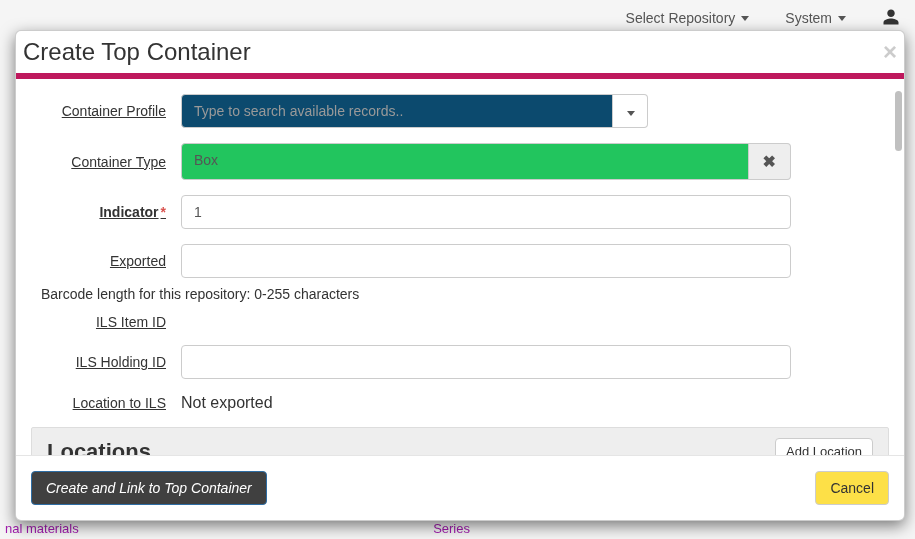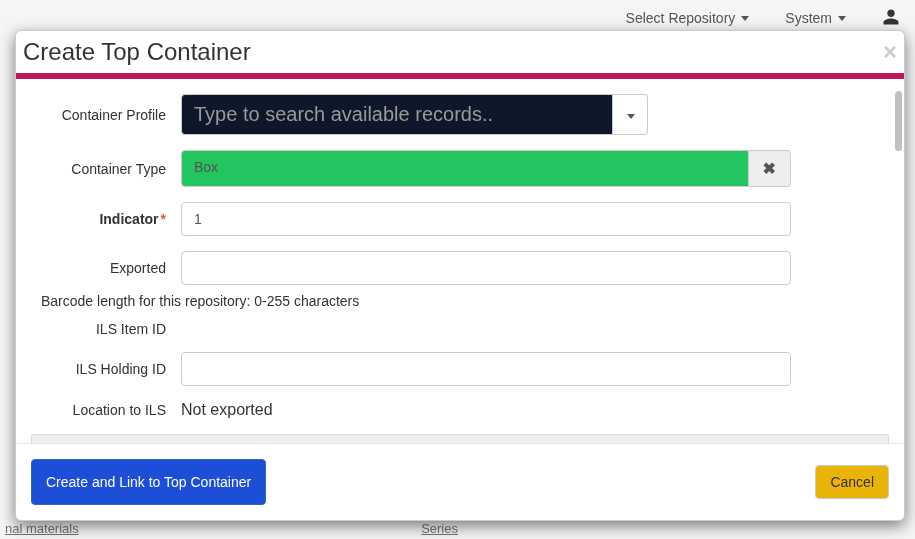--- a/index.html
+++ b/index.html
@@ -2,59 +2,59 @@
 <html><head>
   <meta charset="utf-8">
   <style>
     * { box-sizing: border-box; margin: 0; padding: 0; }
     body { font-family: "Helvetica Neue", Helvetica, Arial, sans-serif; font-size: 14px; color: #333; background: #f5f5f5; width: 915px; height: 539px; overflow: hidden; position: relative; }
     
     .backdrop-nav { position: absolute; top: 0; right: 0; padding: 8px 15px; display: flex; gap: 36px; align-items: flex-end; color: #555; font-size: 14px; }
     .backdrop-nav .nav-item { display: flex; align-items: center; gap: 4px; }
     .caret-down { display: inline-block; width: 0; height: 0; border-left: 4px solid transparent; border-right: 4px solid transparent; border-top: 5px solid #555; margin-left: 2px; }
     .user-icon { width: 18px; height: 18px; }
-    .backdrop-bottom { position: absolute; left: 0; bottom: 0; right: 12px; height: 20px; color: #737373; font-size: 13px; padding: 2px 5px; display: flex; justify-content: space-between; text-decoration: underline; }
+    .backdrop-bottom { position: absolute; left: 0; bottom: 0; right: 0; height: 20px; color: #a21caf; font-size: 13px; padding: 2px 5px; display: flex; justify-content: space-between; }
     
     .modal { position: absolute; top: 30px; left: 15px; right: 10px; bottom: 18px; background: #fff; border-radius: 6px; box-shadow: 0 5px 15px rgba(0,0,0,0.5); display: flex; flex-direction: column; border: 1px solid rgba(0,0,0,0.2); }
     
     .modal-header { padding: 7px; border-bottom: 6px solid #be185d; display: flex; justify-content: space-between; align-items: center; }
     .modal-title { font-size: 24px; font-weight: 500; color: #333; }
     .close-btn { font-size: 24px; font-weight: 700; color: #ccc; background: none; border: none; cursor: pointer; line-height: 1; padding: 0; }
     
     .modal-body { flex: 1; overflow-y: auto; padding: 15px 10px 0 10px; position: relative; }
     .scrollbar-thumb { position: absolute; right: 2px; top: 60px; width: 7px; height: 60px; background: #c0c0c0; border-radius: 4px; }
     
     .form-row { display: flex; align-items: center; margin-bottom: 15px; }
     .form-row.tight { margin-bottom: 8px; }
-    .form-label { width: 155px; text-align: right; padding-right: 15px; font-size: 14px; color: #333; }
+    .form-label { width: 155px; text-align: right; padding-right: 15px; font-size: 14px; color: #333; text-decoration: underline; }
     .form-label.bold { font-weight: 700; }
     .required-star { color: #d9534f; font-weight: bold; margin-left: 2px; }
     .form-control-wrap { flex: 1; max-width: 610px; }
     
     .input-group { display: flex; width: 100%; }
-    .typeahead-input { flex: 1; border: 1px solid #ccc; border-radius: 4px 0 0 4px; padding: 8px 12px; font-size: 20px; color: #999; background: #0f172a; max-width: 432px; }
+    .typeahead-input { flex: 1; border: 1px solid #ccc; border-radius: 4px 0 0 4px; padding: 8px 12px; font-size: 14px; color: #999; background: #0c4a6e; max-width: 432px; }
     .typeahead-input::placeholder { color: #999; }
     .dropdown-btn { border: 1px solid #ccc; border-left: none; background: #fff; padding: 8px 12px; border-radius: 0 4px 4px 0; cursor: pointer; }
     
     .text-input { width: 100%; border: 1px solid #ccc; border-radius: 4px; padding: 8px 12px; font-size: 14px; color: #555; }
     
     .select-group { display: flex; width: 100%; }
     .select-display { flex: 1; border: 1px solid #ccc; border-radius: 4px 0 0 4px; padding: 8px 12px; font-size: 14px; color: #555; background: #22c55e; }
     .clear-btn { border: 1px solid #ccc; border-left: none; background: #eee; padding: 8px 14px; border-radius: 0 4px 4px 0; cursor: pointer; color: #555; font-size: 16px; font-weight: bold; display: flex; align-items: center; }
     
     .help-text { font-size: 14px; color: #333; margin: 0 0 12px 15px; }
     .static-text { font-size: 16px; color: #333; }
     
     .subsection { background: #eeeeee; border: 1px solid #ddd; margin: 10px 5px 0 5px; padding: 10px 15px; display: flex; justify-content: space-between; align-items: center; border-radius: 2px; }
     .subsection-title { font-size: 22px; font-weight: 700; color: #333; }
     .btn-default { background: #fff; border: 1px solid #ccc; color: #333; padding: 5px 10px; font-size: 13px; border-radius: 4px; cursor: pointer; }
     
     .modal-footer { padding: 15px; border-top: 1px solid #e5e5e5; display: flex; justify-content: space-between; align-items: center; }
-    .btn-primary { background: #1d4ed8; border: 1px solid #2e6da4; color: #fff; padding: 14px 14px; font-size: 14px; border-radius: 4px; cursor: pointer; }
-    .btn-cancel { background: #eab308; border: 1px solid #ccc; color: #333; padding: 8px 14px; font-size: 14px; border-radius: 4px; cursor: pointer; }
+    .btn-primary { background: #404040; border: 1px solid #2e6da4; color: #fff; padding: 8px 14px; font-size: 14px; border-radius: 4px; cursor: pointer; font-style: italic; }
+    .btn-cancel { background: #fde047; border: 1px solid #ccc; color: #333; padding: 8px 14px; font-size: 14px; border-radius: 4px; cursor: pointer; }
   </style>
 </head>
 <body>
 
 <div class="backdrop-nav">
   <div class="nav-item">
     <span>Select Repository</span>
     <span class="caret-down"></span>
   </div>
   <div class="nav-item">

